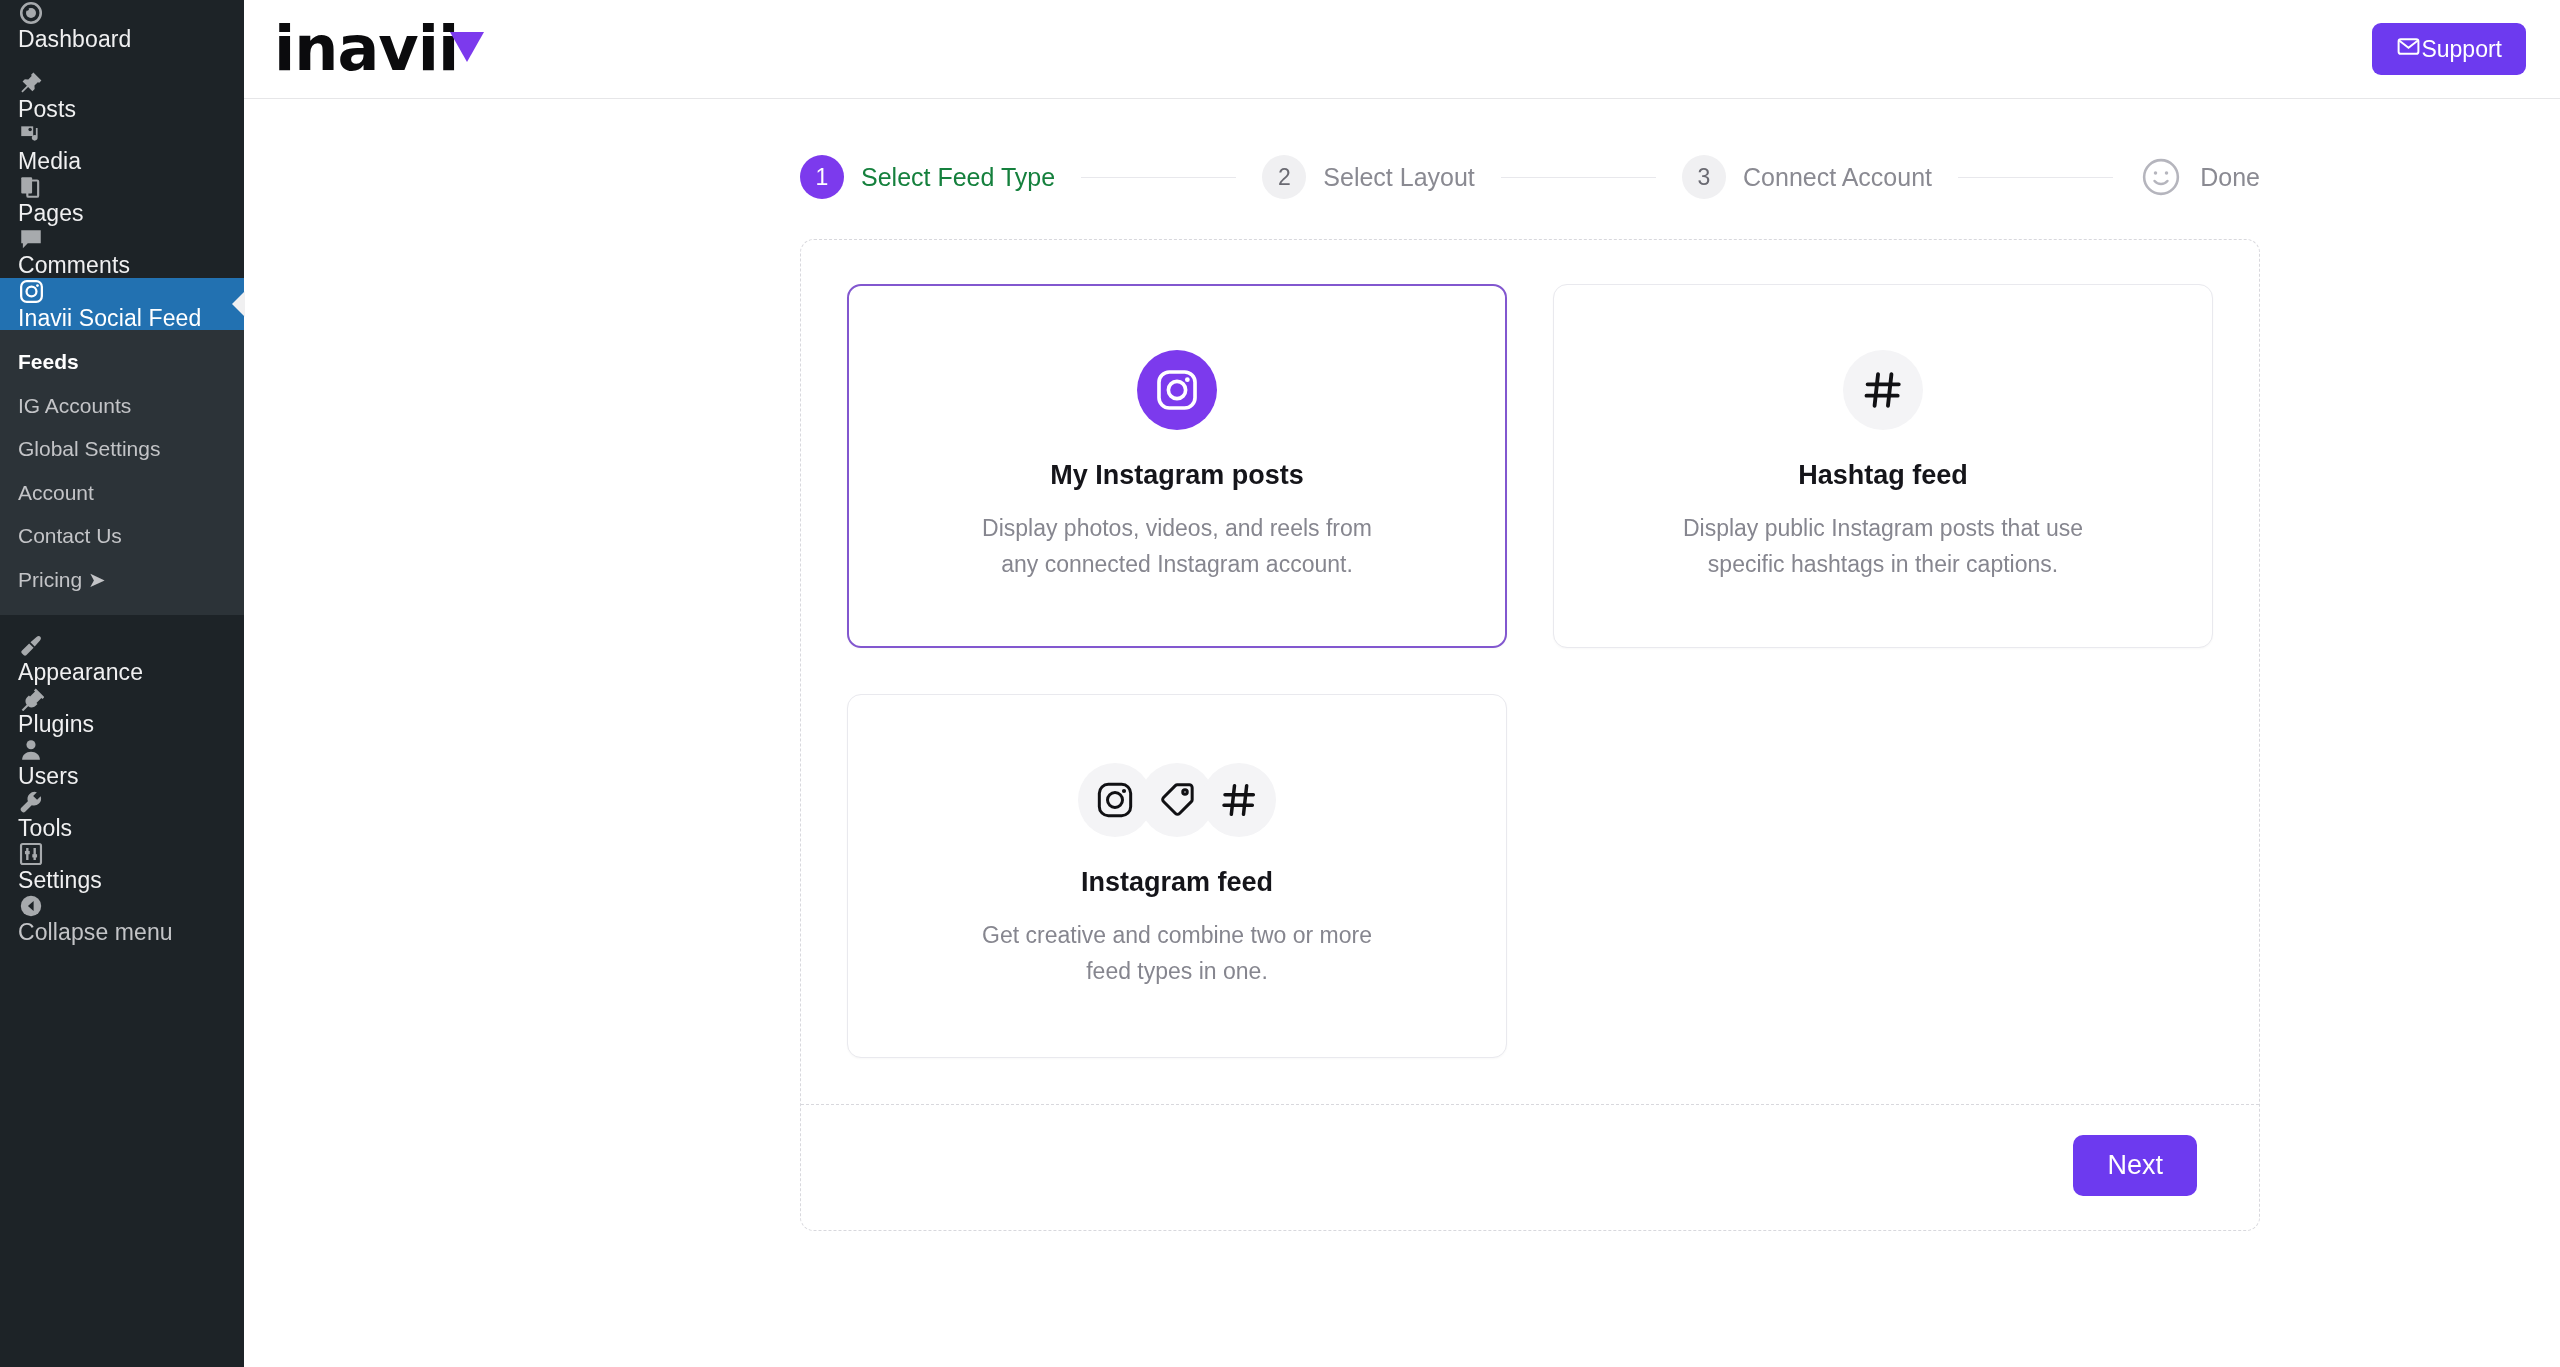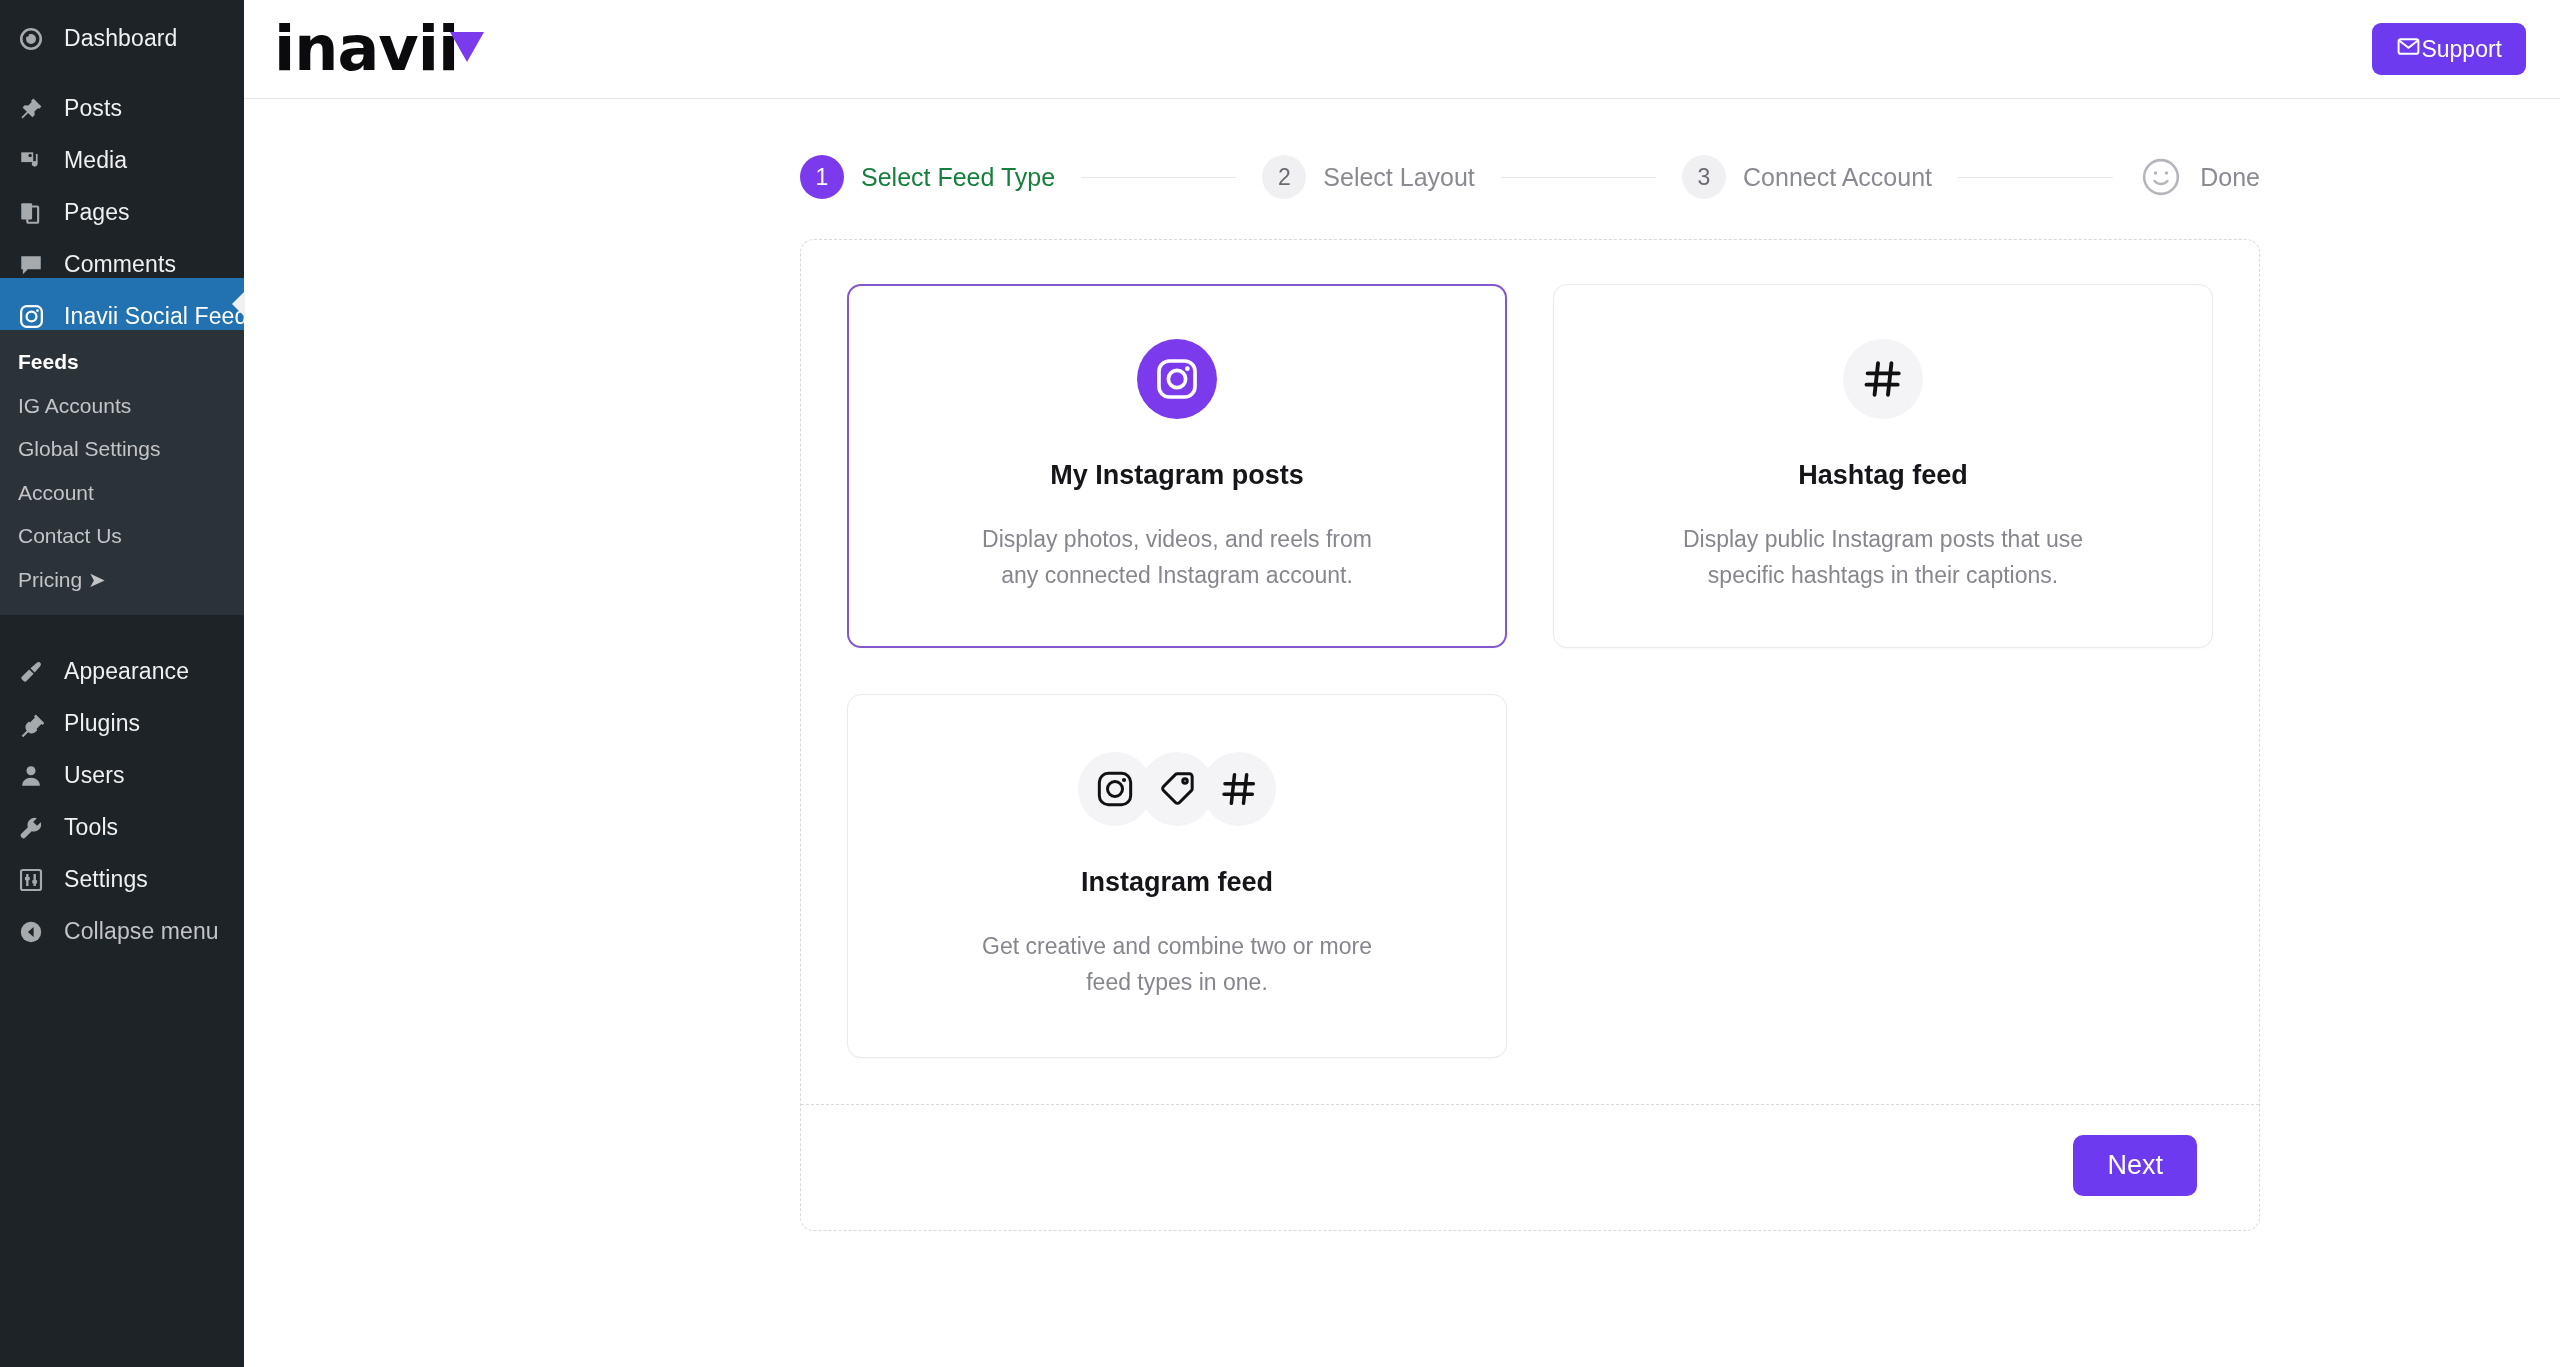--- a/index.html
+++ b/index.html
@@ -12,24 +12,24 @@
   .app { display: flex; width: 2560px; height: 1367px; }
 
   
   .sidebar {
     width: 244px; min-width: 244px; height: 1367px;
     background: #1d2327; color: #f0f0f1;
     padding-top: 0px;
     position: relative;
   }
   .menu-item {
-    display: flex; align-items: flex-end;
+    display: flex; align-items: flex-start;
     height: 52px; padding-left: 18px;
     color: #f0f0f1; font-size: 23px; letter-spacing: 0.1px;
-    cursor: pointer; position: relative;
+    cursor: pointer; position: relative; flex-direction: column;
   }
   .menu-item .ic { width: 34px; min-width:34px; display:flex; align-items:center; justify-content:flex-start; color:#a7aaad; margin-right: 12px;}
   .menu-item .lbl { white-space: nowrap; }
   .menu-item.active { background: #2271b1; color: #fff; }
   .menu-item.active .ic { color: #fff; }
   .menu-item.active::after {
     content: ""; position: absolute; right: -1px; top: 50%; transform: translateY(-50%);
     border-top: 13px solid transparent; border-bottom: 13px solid transparent;
     border-right: 13px solid #f0f0f1;
   }
@@ -102,21 +102,20 @@
     padding: 44px 46px 46px 46px;
   }
   .card {
     border: 1px solid #e9e9ee; border-radius: 14px;
     background:#fff;
     min-height: 364px;
     display:flex; flex-direction:column; align-items:center; justify-content:center;
     padding: 34px 38px;
     cursor: pointer;
     box-shadow: 0 1px 2px rgba(16,16,24,0.03);
-    gap: 11px;
   }
   .card.selected { border: 2px solid #8257cf; }
   .card-icon-wrap { margin-bottom: 30px; display:flex; align-items:center; justify-content:center;}
   .icon-circle {
     width: 80px; height: 80px; border-radius: 50%;
     background:#f4f4f6; display:flex; align-items:center; justify-content:center;
   }
   .icon-circle.purple { background:#7c3aed; }
   .icon-row { display:flex; align-items:center; }
   .icon-row .icon-circle { width: 74px; height: 74px; }

